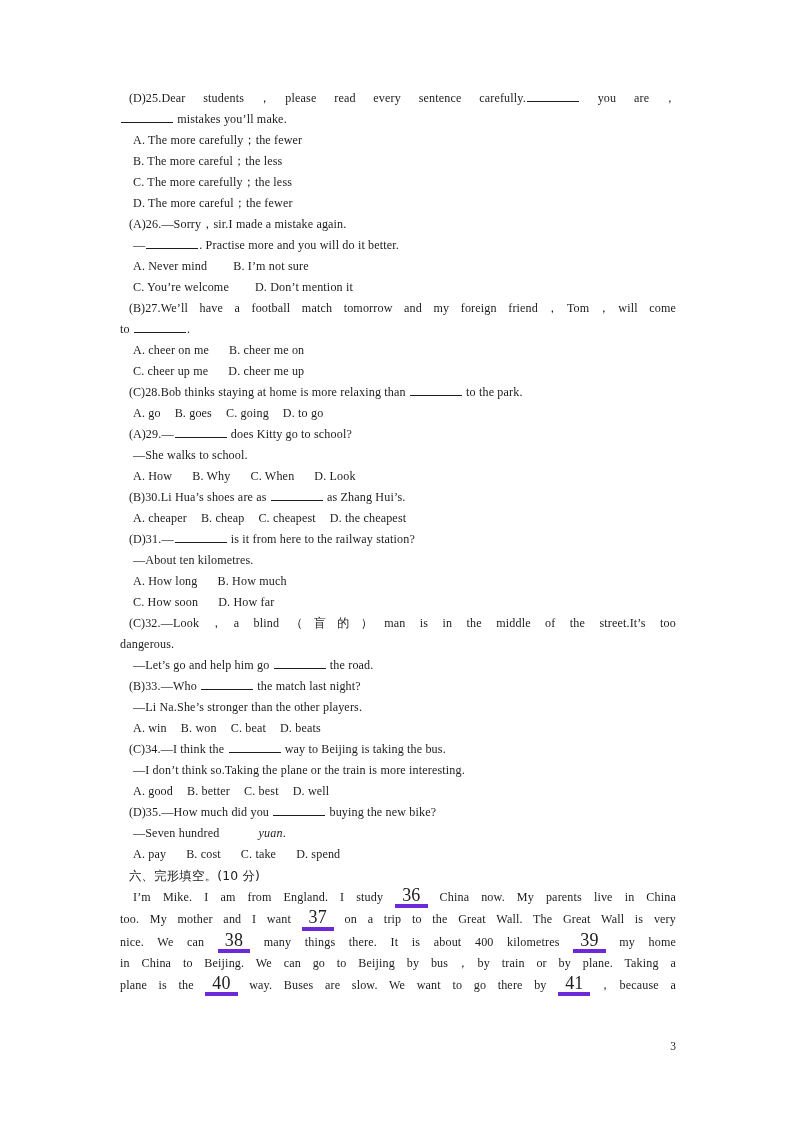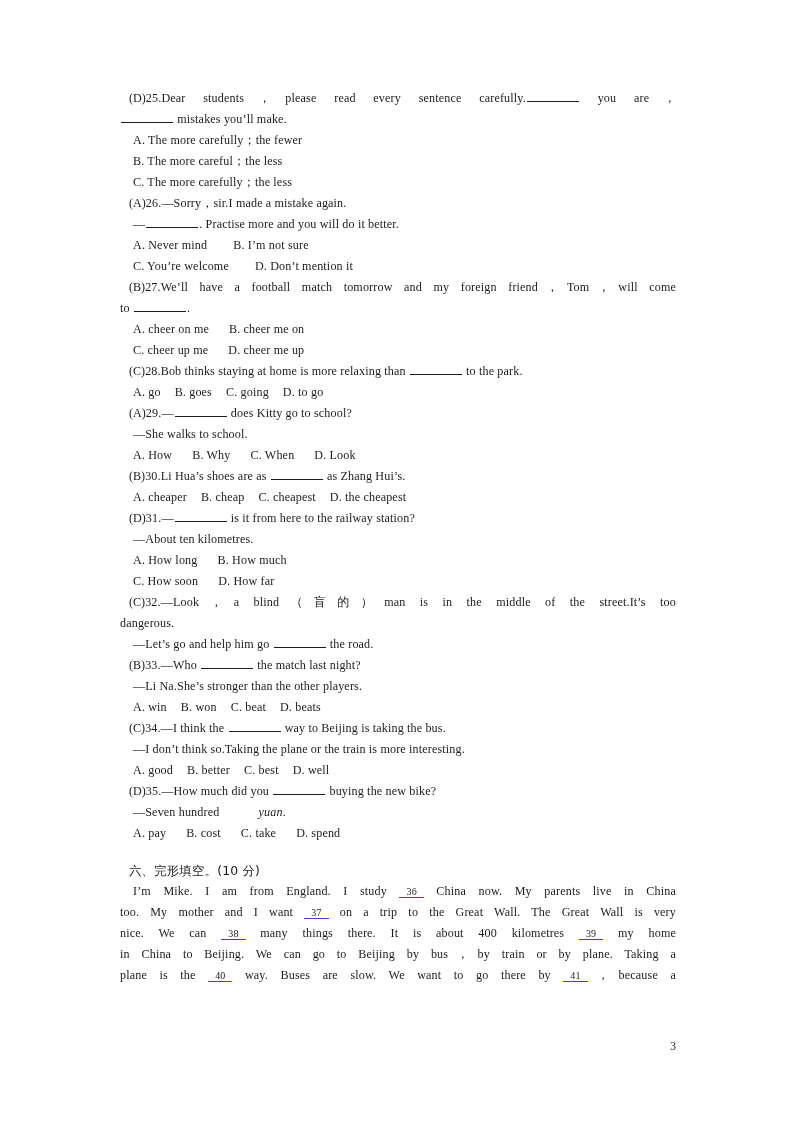--- a/index.html
+++ b/index.html
@@ -48,43 +48,43 @@
     white-space: normal;
     text-align: justify;
     text-align-last: justify;
   }
 
   
   .ind-q   { padding-left: 9px; }   
   .ind-opt { padding-left: 13px; }  
   .ind-dash{ padding-left: 13px; }  
   .ind-none{ padding-left: 0; }     
-  .ind-head{ padding-left: 9px; margin-top: 16px; }   
+  .ind-head{ padding-left: 9px; }   
   .ind-para{ padding-left: 13px; }  
 
   .tag { letter-spacing: 0; }
 
   
   .blank {
     display: inline-block;
     border-bottom: 1px solid #1c1c1c;
     height: 0.92em;
     vertical-align: baseline;
     margin: 0 1px;
   }
   .blank-w1 { width: 52px; }
 
   
   .numblank {
     display: inline-block;
-    border-bottom: 1px solid #6d28d9;
+    border-bottom: 4px solid #6d28d9;
     text-align: right;
     padding: 0 7px;
     line-height: 1.02;
-    font-size: 10px;
+    font-size: 18px;
   }
 
   .zh {
     font-family: "DejaVu Sans", "Liberation Sans", sans-serif;
     font-size: 12.4px;
     letter-spacing: 0.2px;
   }
 
   .ital { font-style: italic; margin-left: 36px; }
 
@@ -108,20 +108,21 @@
 <body>
 
 <div id="page">
   <div id="content">
 
     <div class="line justify"><span class="ind-q"></span><span class="tag">(D)</span><span>25.</span><span>Dear students，please read every sentence carefully.</span><span class="blank blank-w1"></span>&nbsp;<span>you are，</span></div>
     <div class="line ind-none"><span class="blank blank-w1"></span>&nbsp;<span>mistakes you’ll make.</span></div>
     <div class="line ind-opt">A. The more carefully；the fewer</div>
     <div class="line ind-opt">B. The more careful；the less</div>
     <div class="line ind-opt">C. The more carefully；the less</div>
+    <div class="line ind-opt">D. The more careful；the fewer</div>
 
     <div class="line ind-q"><span class="tag">(A)</span><span>26.</span><span>—Sorry，sir.I made a mistake again.</span></div>
     <div class="line ind-opt"><span>—</span><span class="blank blank-w1"></span><span>. Practise more and you will do it better.</span></div>
     <div class="line ind-opt"><span>A. Never mind</span><span class="gap-l"></span><span>B. I’m not sure</span></div>
     <div class="line ind-opt"><span>C. You’re welcome</span><span class="gap-l"></span><span>D. Don’t mention it</span></div>
 
     <div class="line justify"><span class="ind-q"></span><span class="tag">(B)</span><span>27.</span><span>We’ll have a football match tomorrow and my foreign friend，Tom，will come</span></div>
     <div class="line ind-none"><span>to</span>&nbsp;<span class="blank blank-w1"></span><span>.</span></div>
     <div class="line ind-opt"><span>A. cheer on me</span><span class="gap-m"></span><span>B. cheer me on</span></div>
     <div class="line ind-opt"><span>C. cheer up me</span><span class="gap-m"></span><span>D. cheer me up</span></div>

